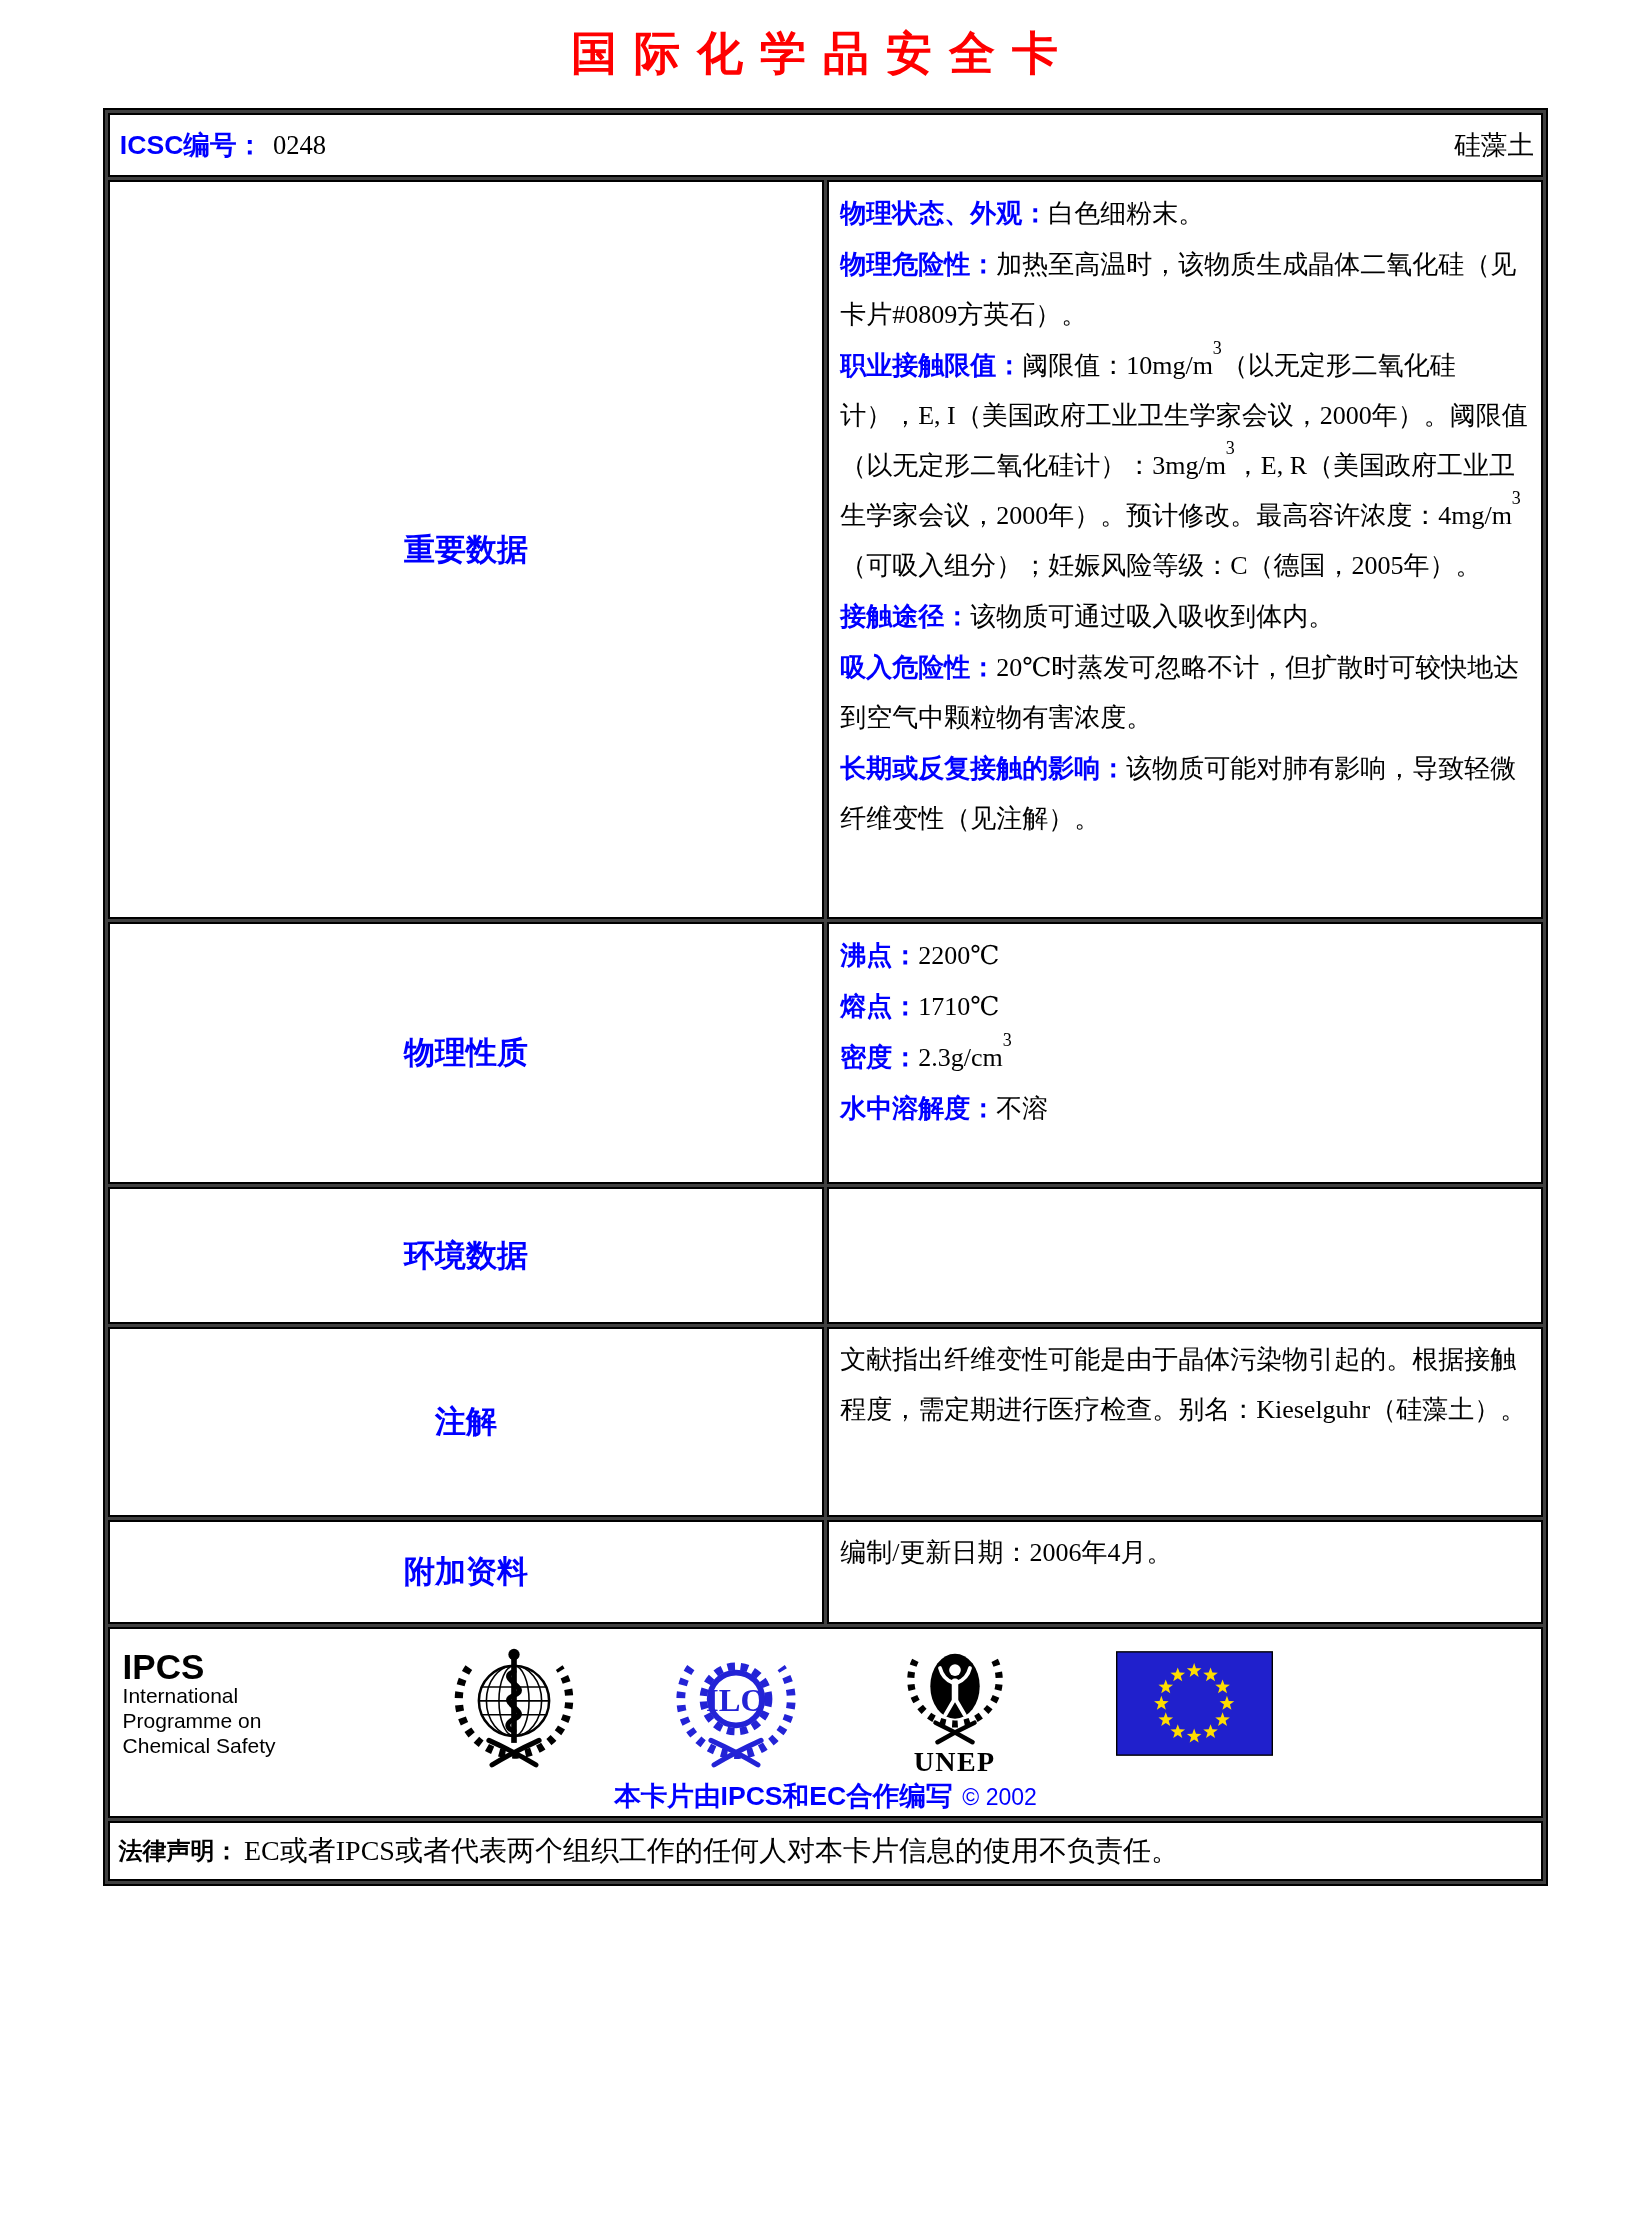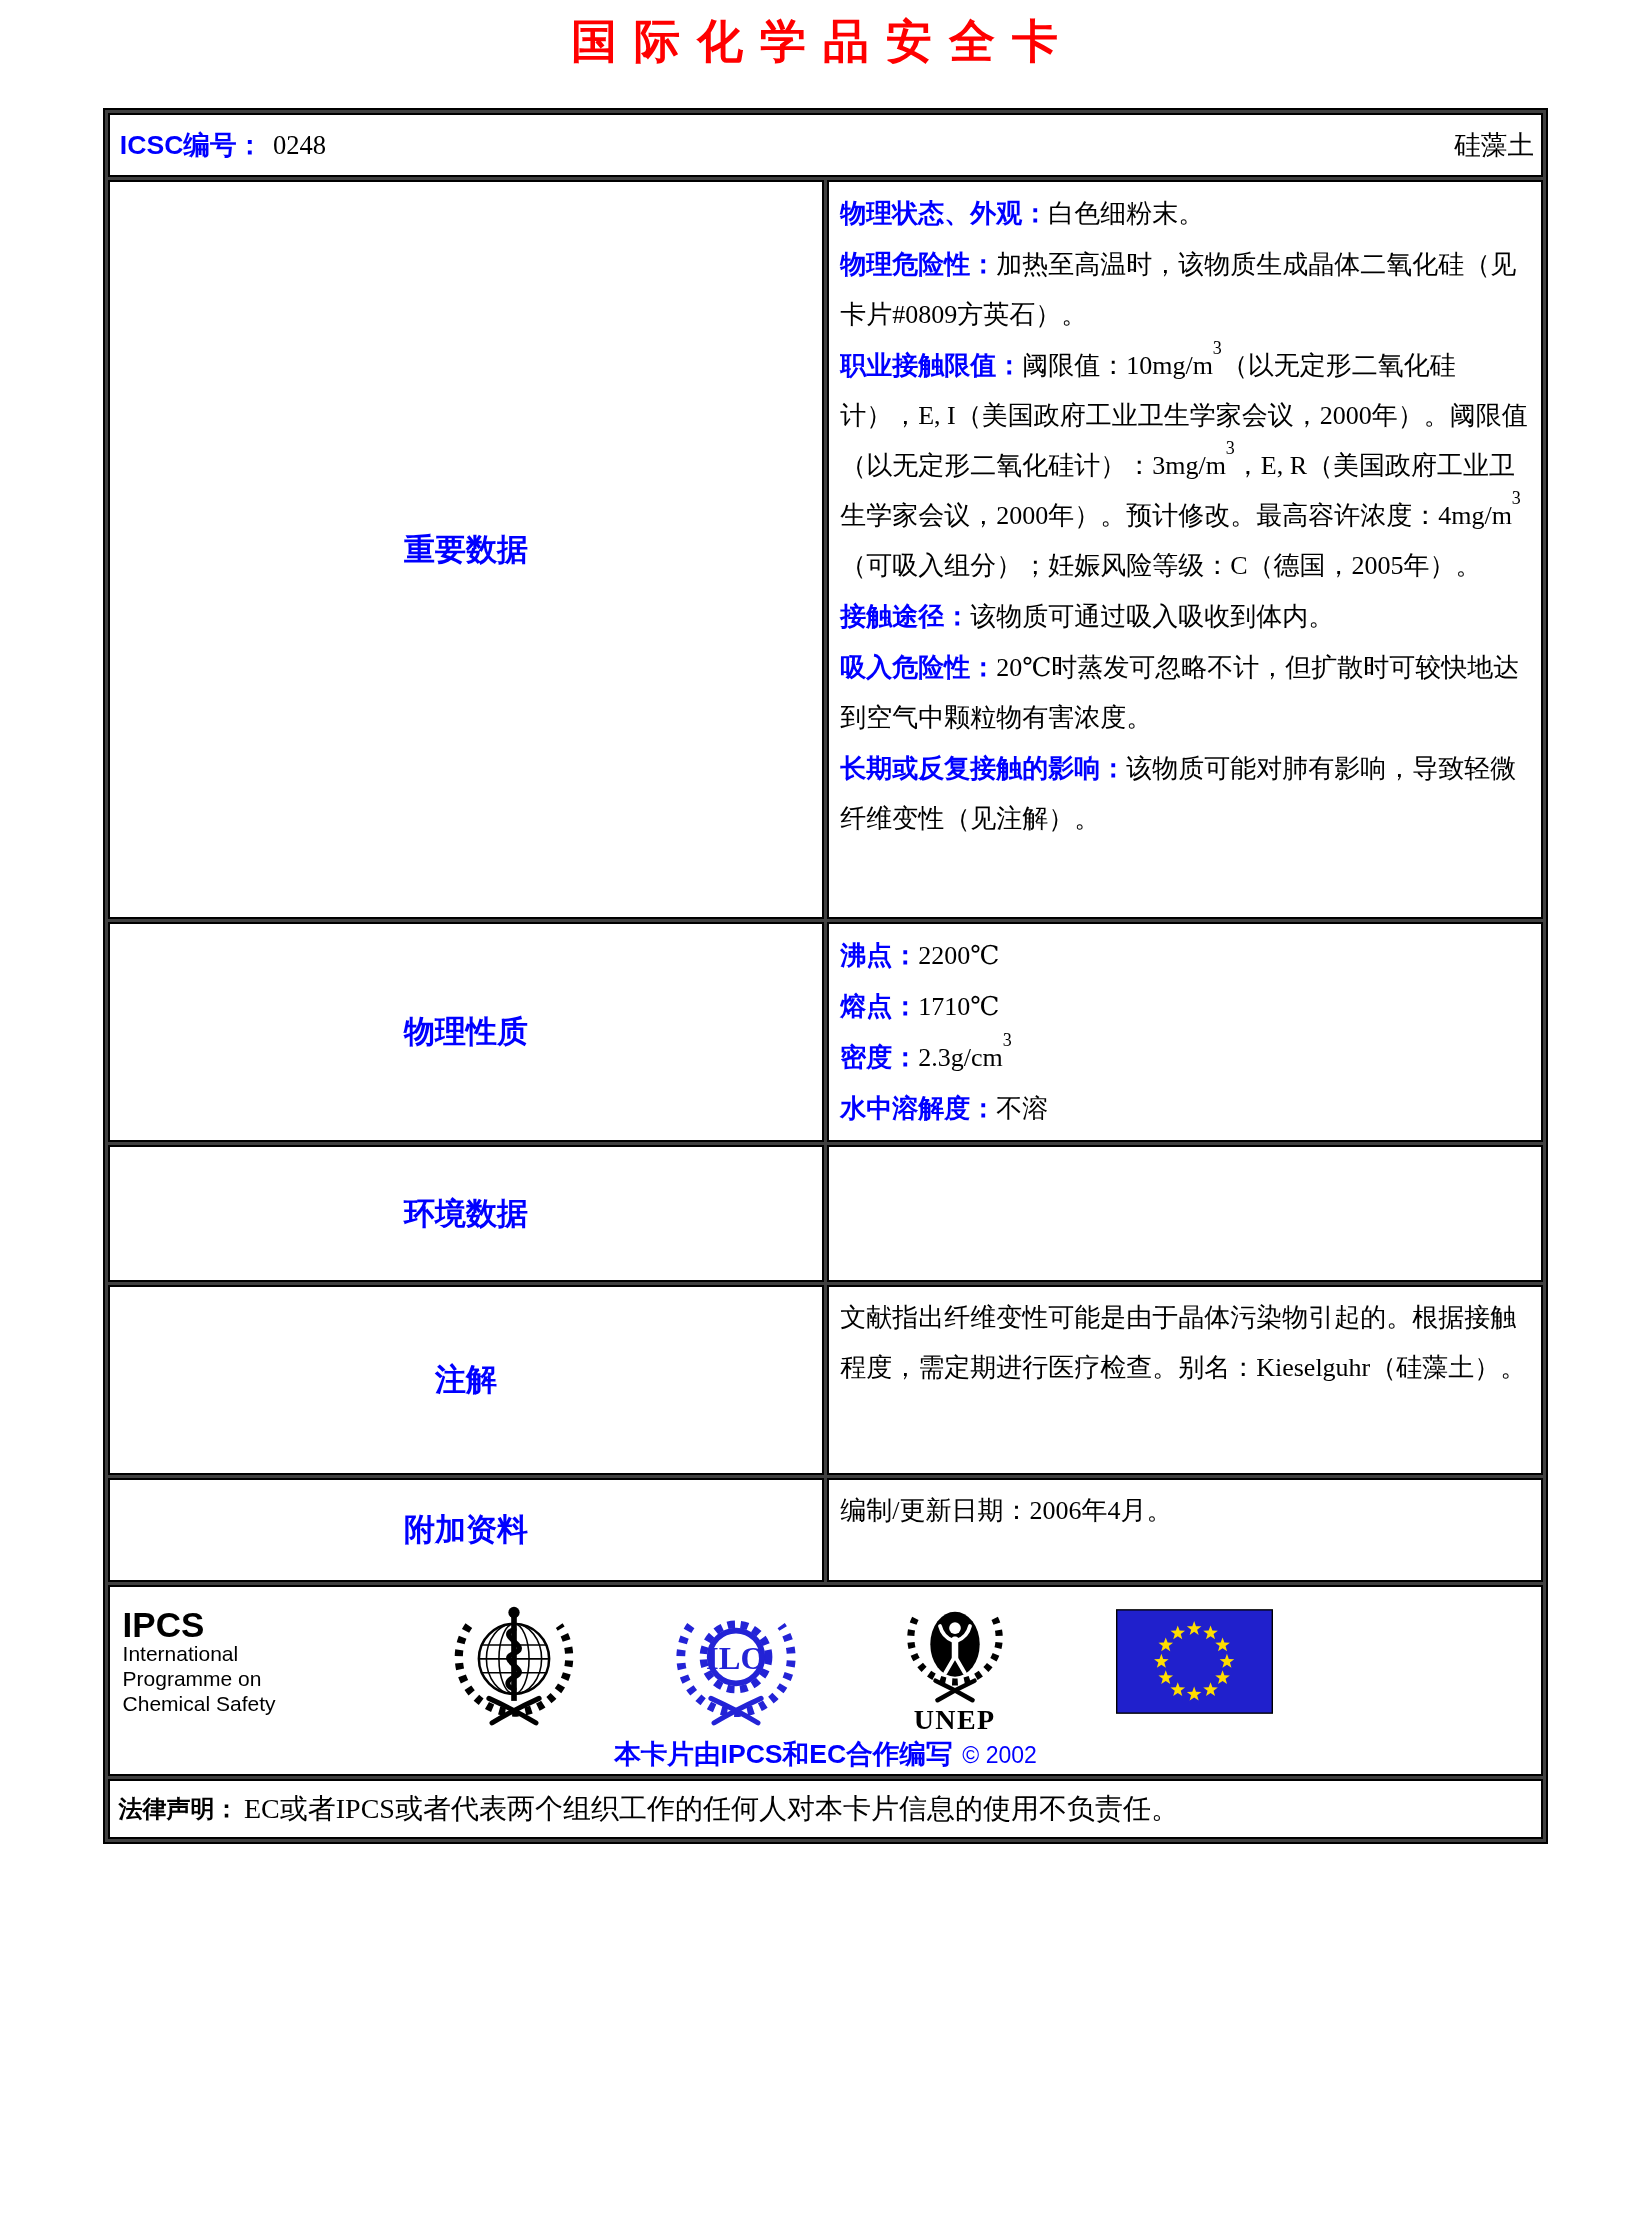--- a/index.html
+++ b/index.html
@@ -10,21 +10,21 @@
     --eu-star-yellow:#ffdd00;
     --who-black:#000000;
   }
   *{box-sizing:border-box;}
   html,body{margin:0;padding:0;}
   body{
     width:1646px;height:2227px;position:relative;background:#ffffff;
     font-family:"Liberation Serif","DejaVu Serif",serif;color:#000;
   }
   .page-title{
-    position:absolute;top:11px;left:0;width:100%;text-align:center;
+    position:absolute;top:23px;left:0;width:100%;text-align:center;
     font-family:"Liberation Sans","DejaVu Sans",sans-serif;
     font-weight:bold;font-size:46px;letter-spacing:17px;color:var(--title-red);
     white-space:nowrap;
   }
   table.card{
     position:absolute;left:103px;top:108px;width:1445px;
     border-collapse:separate;border-spacing:3.5px;
     border:2.8px solid #000;background:#404040;table-layout:fixed;
   }
   td{border:2.1px solid #000;vertical-align:top;background:#fff;}
@@ -109,21 +109,21 @@
           <div class="para"><span class="blab">物理状态、外观：</span><span>白色细粉末。</span></div>
           <div class="para"><span class="blab">物理危险性：</span><span>加热至高温时，该物质生成晶体二氧化硅（见卡片#0809方英石）。</span></div>
           <div class="para"><span class="blab">职业接触限值：</span><span>阈限值：10mg/m</span><sup>3</sup><span>（以无定形二氧化硅计），E, I（美国政府工业卫生学家会议，2000年）。阈限值（以无定形二氧化硅计）：3mg/m</span><sup>3</sup><span>，E, R（美国政府工业卫生学家会议，2000年）。预计修改。最高容许浓度：4mg/m</span><sup>3</sup><span>（可吸入组分）；妊娠风险等级：C（德国，2005年）。</span></div>
           <div class="para"><span class="blab">接触途径：</span><span>该物质可通过吸入吸收到体内。</span></div>
           <div class="para"><span class="blab">吸入危险性：</span><span>20℃时蒸发可忽略不计，但扩散时可较快地达到空气中颗粒物有害浓度。</span></div>
           <div class="para"><span class="blab">长期或反复接触的影响：</span><span>该物质可能对肺有影响，导致轻微纤维变性（见注解）。</span></div>
         </td>
   </tr>
 
   <tr>
-    <td class="label-cell" style="height:220px;margin-left:21px;">物理性质</td>
+    <td class="label-cell" style="height:262px;margin-left:21px;">物理性质</td>
     <td class="content-cell">
           <div class="para"><span class="blab">沸点：</span><span>2200℃</span></div>
           <div class="para"><span class="blab">熔点：</span><span>1710℃</span></div>
           <div class="para"><span class="blab">密度：</span><span>2.3g/cm</span><sup>3</sup></div>
           <div class="para"><span class="blab">水中溶解度：</span><span>不溶</span></div>
         </td>
   </tr>
 
   <tr>
     <td class="label-cell" style="height:137px;">环境数据</td>

